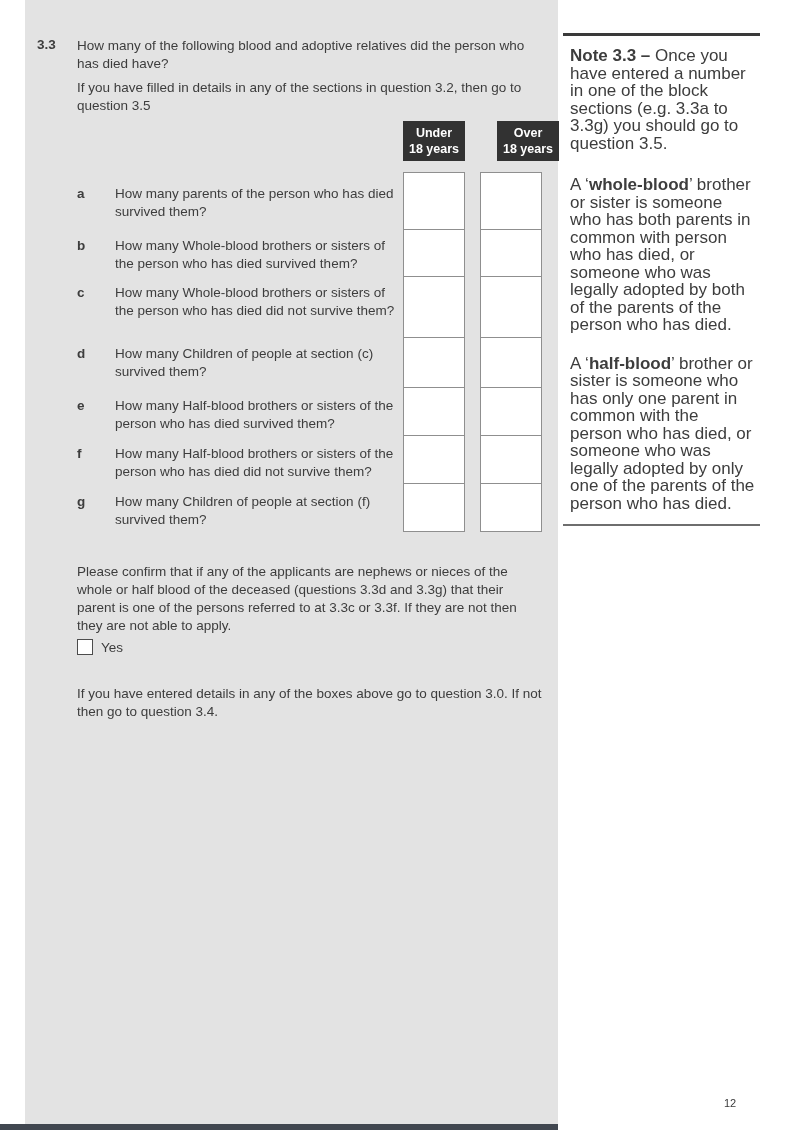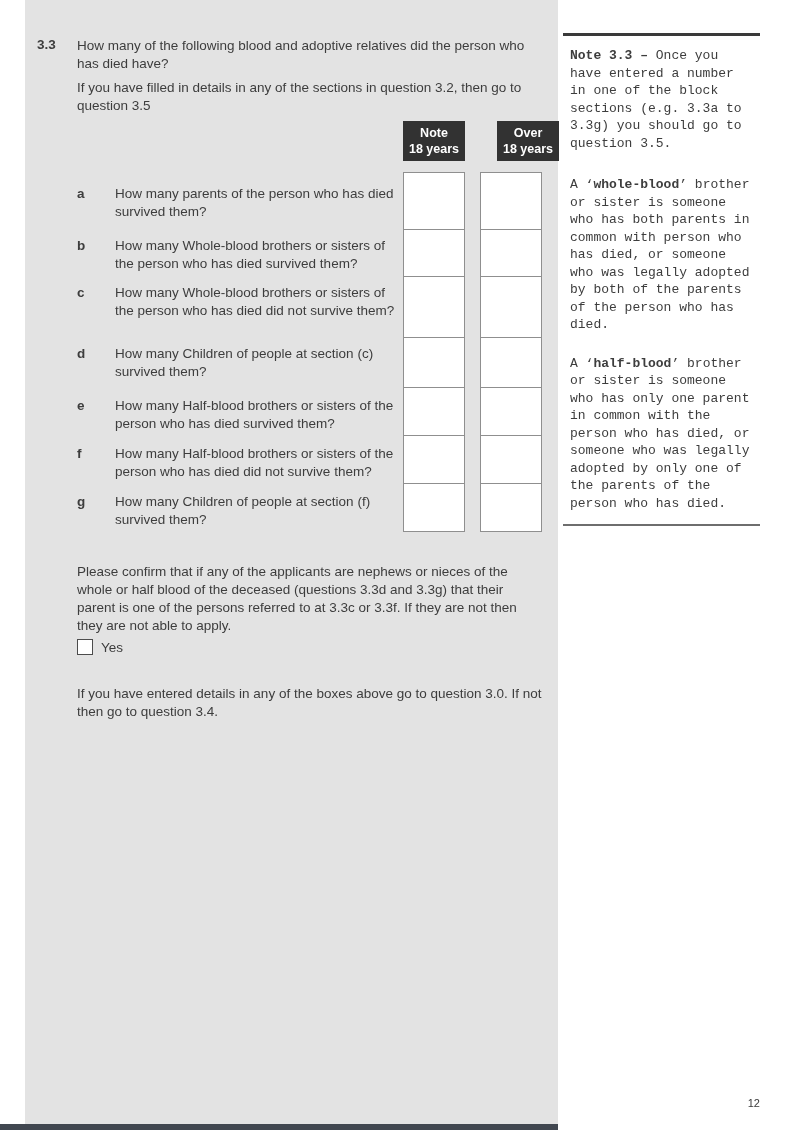--- a/index.html
+++ b/index.html
@@ -70,42 +70,42 @@
   #yes-label { left: 101px; top: 640px; font-size: 13.5px; }
   #footer-inst { left: 77px; top: 685px; width: 472px; }
 
   
   #note-panel {
     left: 563px; top: 33px; width: 197px;
     border-top: 3px solid var(--rule-dark);
     border-bottom: 2px solid var(--rule-light);
     padding: 8px 5px 12px 7px;
   }
-  .note-para { font-size: 13px; line-height: 17.5px; font-family: Liberation Mono, monospace; }
+  .note-para { font-size: 17px; line-height: 17.5px; }
   #note-p1 { margin-top: 3px; }
   #note-p2 { margin-top: 10px; }
   #note-p3 { margin-top: 24px; }
   #note-p4 { margin-top: 21px; }
 
-  #page-number { left: 700px; top: 1097px; width: 60px; text-align: right; font-size: 11px; color: #3a3a3a; }
+  #page-number { left: 700px; top: 1097px; width: 60px; text-align: center; font-size: 11px; color: #3a3a3a; }
 </style>
 </head>
 <body>
 
 <div id="page">
 
   <div id="gray-panel" class="abs"></div>
   <div id="bottom-bar" class="abs"></div>
 
   <div id="q-number" class="abs">3.3</div>
   <div id="q-text" class="abs body-text">How many of the following blood and adoptive relatives did the person who has died have?</div>
   <div id="q-inst" class="abs body-text">If you have filled in details in any of the sections in question 3.2, then go to question 3.5</div>
 
   <div id="col-header-under" class="abs col-header">
-    <span>Note</span>
+    <span>Under</span>
     <span>18 years</span>
   </div>
   <div id="col-header-over" class="abs col-header">
     <span>Over</span>
     <span>18 years</span>
   </div>
 
   <div class="abs row-letter" style="top:185px">a</div>
   <div class="abs row-text" style="top:185px">How many parents of the person who has died survived them?</div>
 

